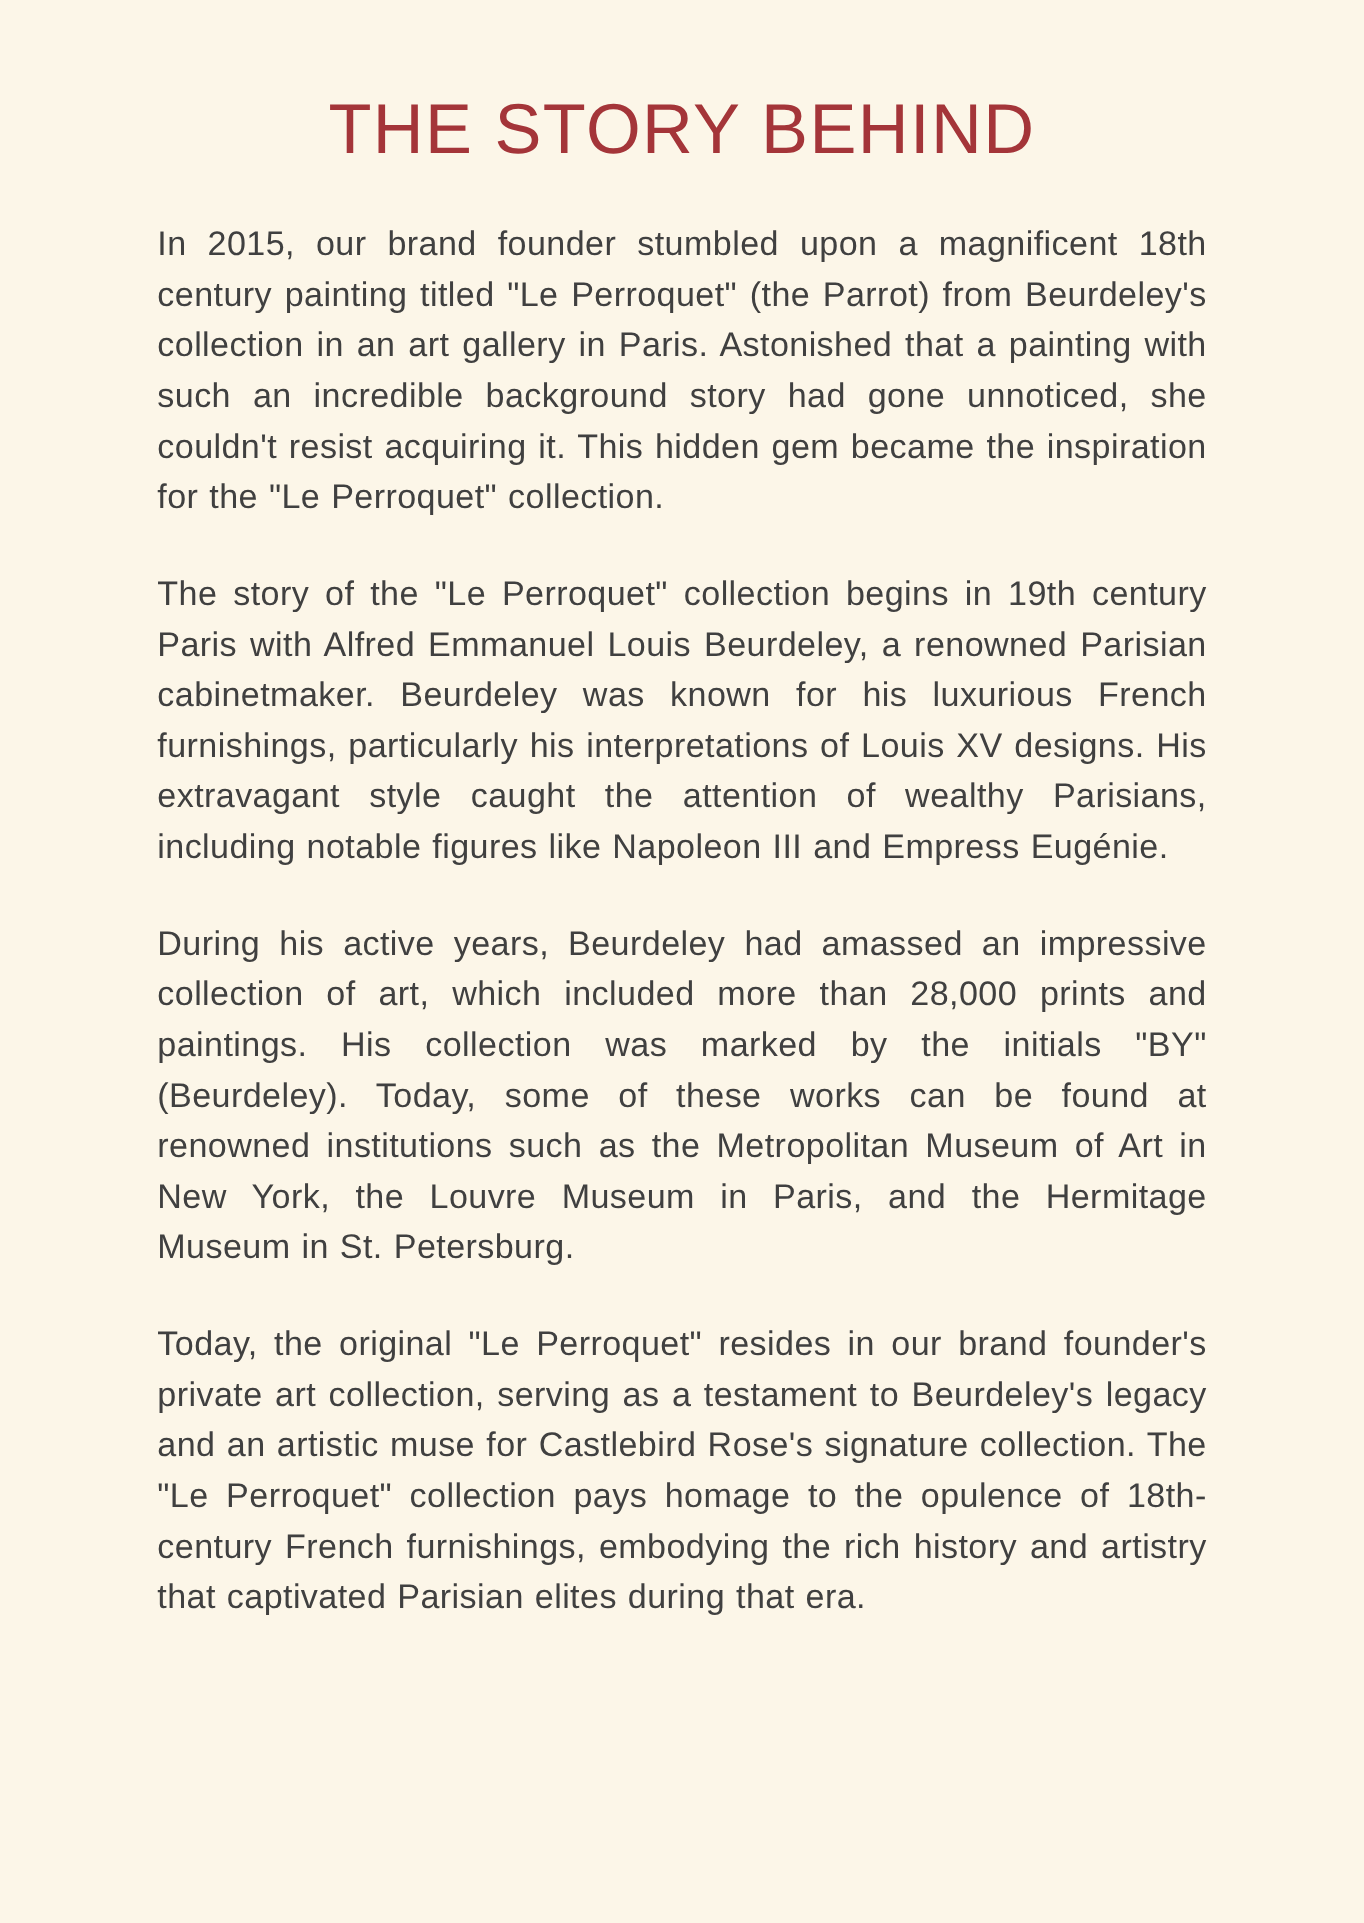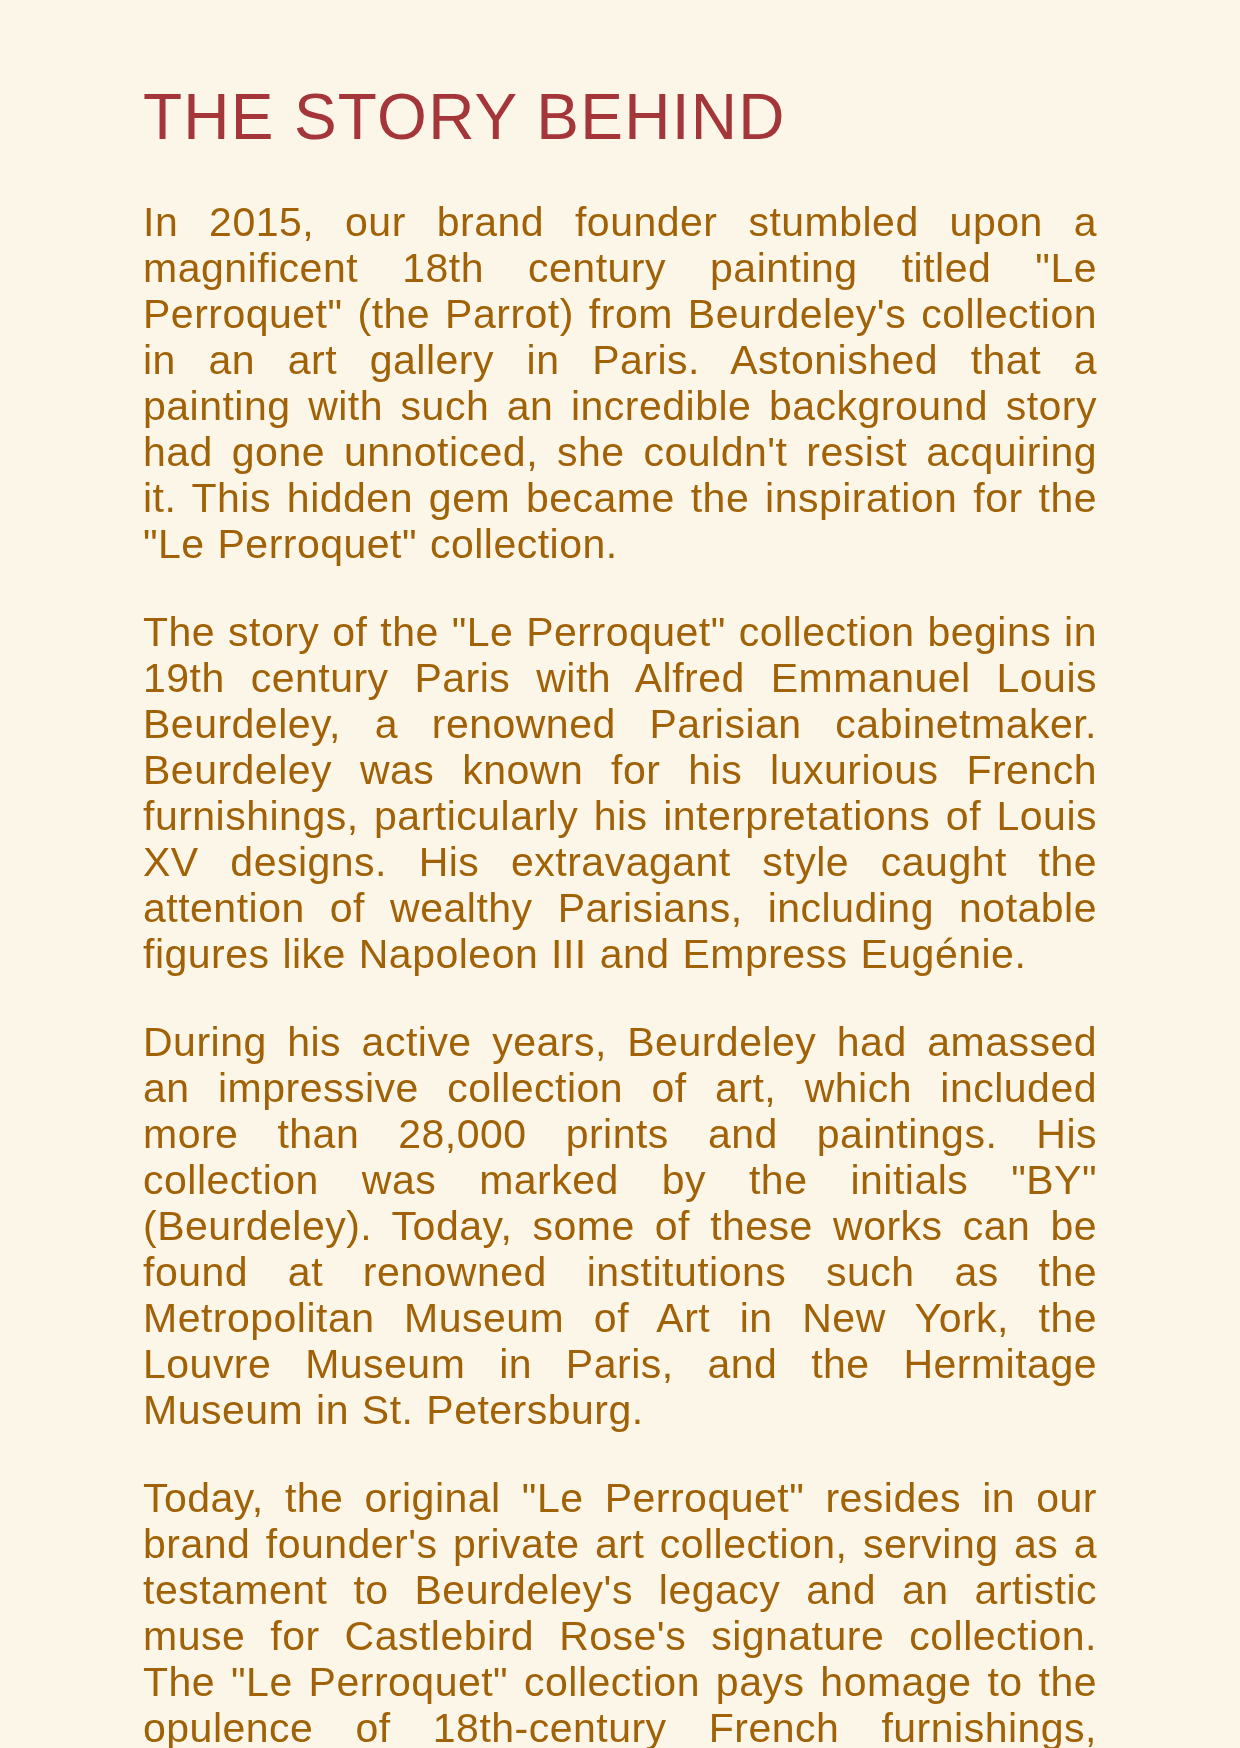--- a/index.html
+++ b/index.html
@@ -14,35 +14,35 @@
     overflow: hidden;
   }
   .page {
     box-sizing: border-box;
     width: 1240px;
     height: 1748px;
     padding: 85px 143px 0 143px;
   }
   .page-title {
     margin: 0 0 50px 0;
-    text-align: left;
+    text-align: center;
     font-size: 64px;
     line-height: 1;
     font-weight: 300;
     letter-spacing: 0.02em;
     color: #A43539;
     white-space: nowrap;
   }
   .story-body p {
     margin: 0 0 42px 0;
-    font-size: 41px;
+    font-size: 31px;
     line-height: 46px;
     letter-spacing: 0.012em;
     word-spacing: 1px;
-    color: #a16207;
+    color: #404040;
     text-align: justify;
   }
   .story-body p:last-child {
     margin-bottom: 0;
   }
 </style>
 </head>
 <body>
 
 <div class="page">

